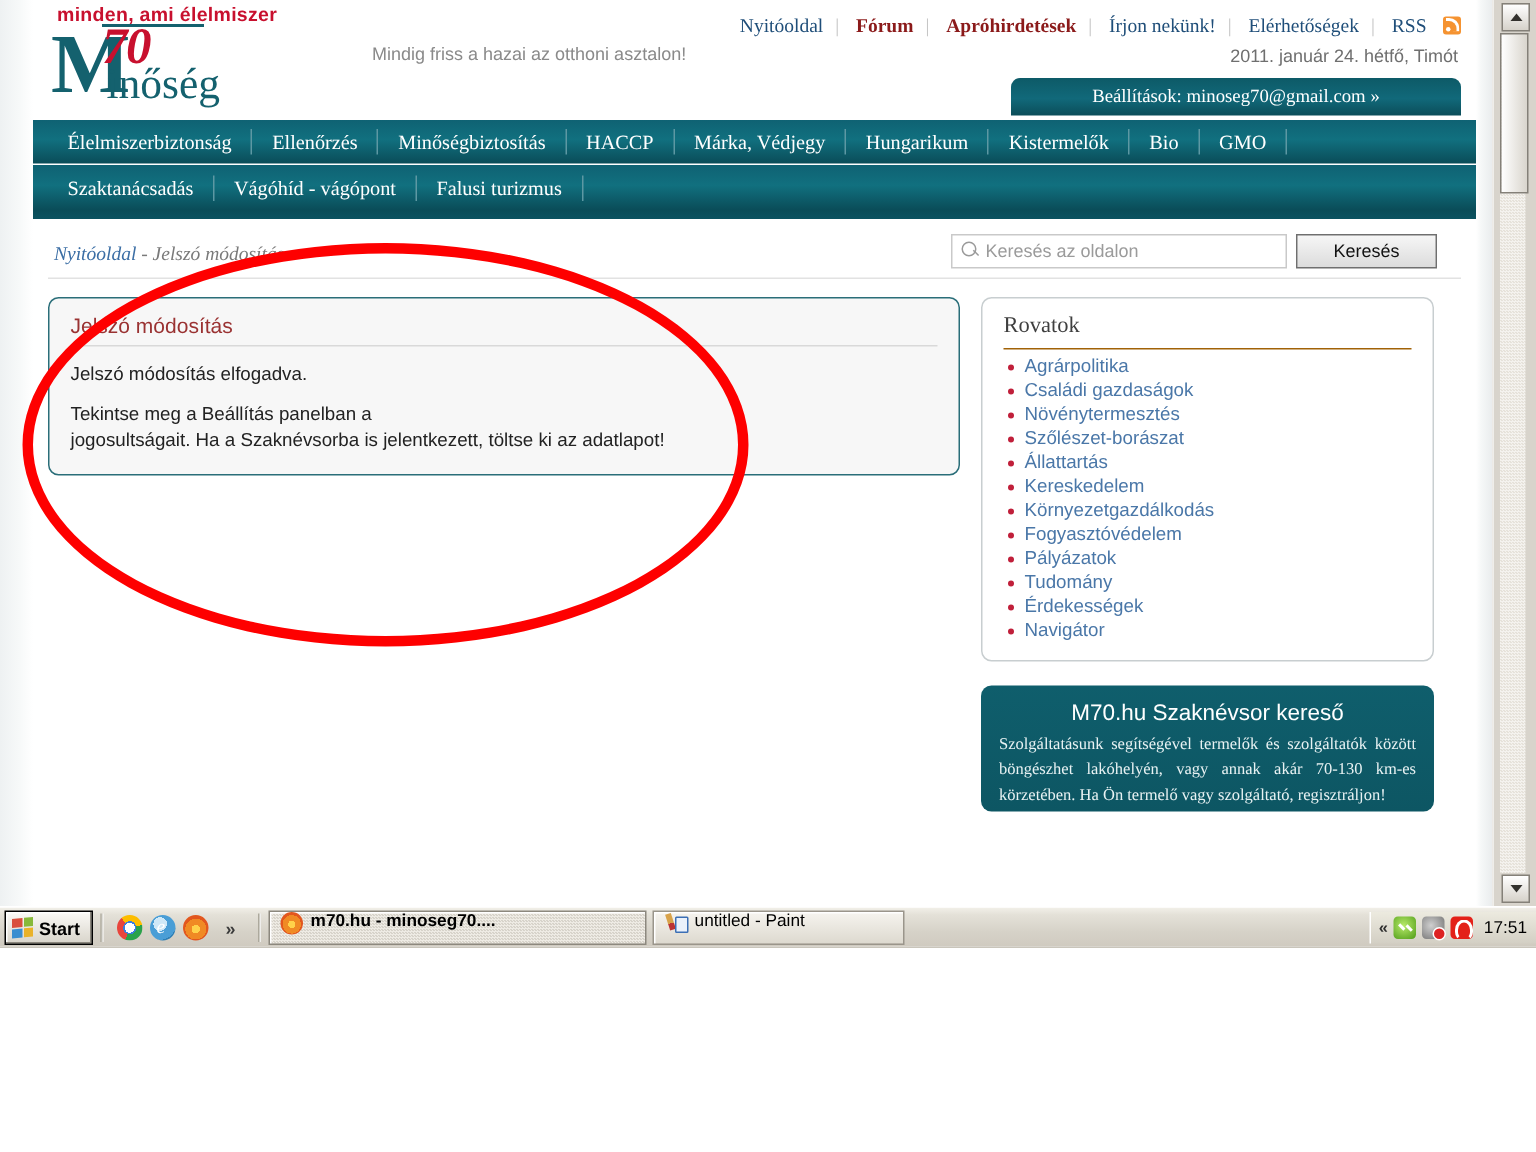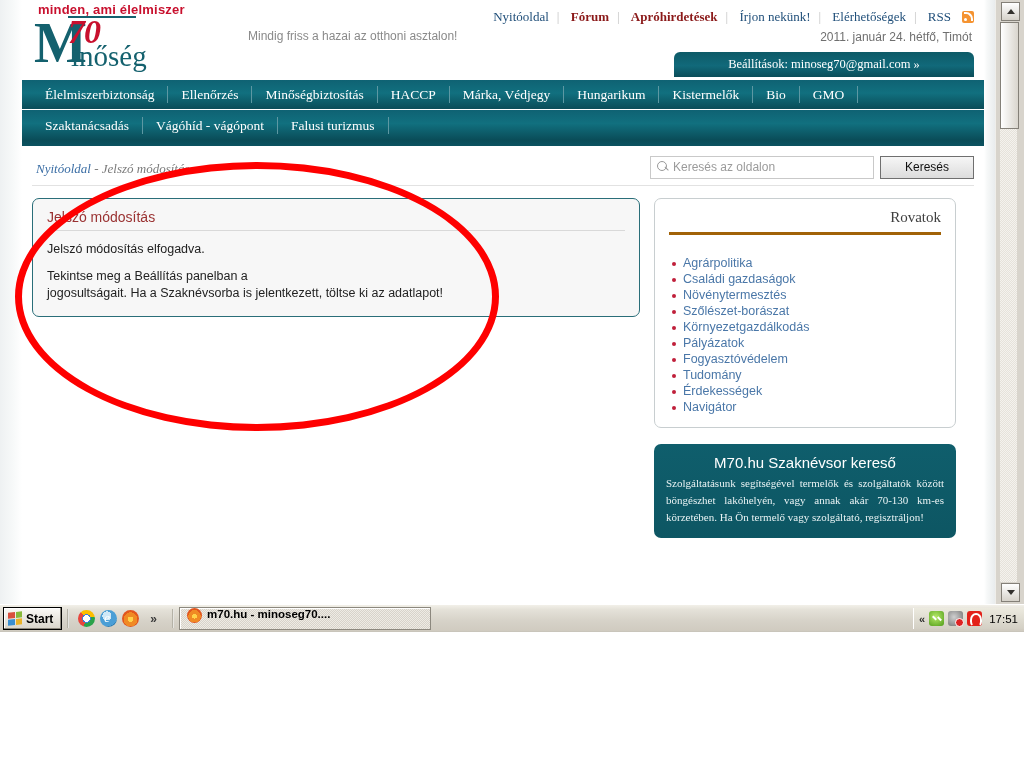--- a/index.html
+++ b/index.html
@@ -67,21 +67,21 @@
   .nav-div{width:1px;height:17px;background:#5d98a3;}
   .nav-tail{flex:1;}
   .navbar-bottom{height:6px;background:linear-gradient(to bottom,#0a4c58,#0b5260);}
 
   
   .content{position:relative;background:#ffffff;padding-top:8px;height:460px;}
   .crumbbar{position:relative;height:32px;}
   .crumb{position:absolute;left:14px;top:7px;font-family:"Liberation Serif",serif;font-style:italic;
      font-size:13px;color:#7a7a7a;}
   .crumb b{color:#3b6ea5;font-weight:normal;}
-  .searchwrap{position:absolute;right:10px;top:2px;display:flex;align-items:center;gap:6px;justify-content:center;}
+  .searchwrap{position:absolute;right:26px;top:2px;display:flex;align-items:center;gap:6px;justify-content:center;}
   .searchbox{width:222px;height:21px;border:1px solid #c9c9c9;background:#fff;position:relative;}
   .mag{position:absolute;left:6px;top:4px;width:8px;height:8px;border:1.4px solid #9a9a9a;border-radius:50%;}
   .mag:after{content:"";position:absolute;left:6px;top:6px;width:5px;height:1.4px;background:#9a9a9a;
      transform:rotate(45deg);}
   .searchph{position:absolute;left:22px;top:3px;font-size:12px;color:#9b9b9b;}
   .searchbtn{height:21px;min-width:72px;padding:0 10px;font-size:12px;
      background:linear-gradient(to bottom,#f6f6f6,#dcdcdc);border:1px solid #6f6f6f;
      color:#111;text-align:center;line-height:20px;font-family:"Liberation Sans",sans-serif;}
   .hr-line{position:absolute;left:10px;right:10px;top:31px;height:1px;background:#e2e2e2;}
 
@@ -90,29 +90,29 @@
   .right-col{width:302px;}
 
   .panel{border:1px solid #2a6e79;border-radius:7px;background:#f7f7f7;padding:10px 14px 14px 14px;}
   .panel h2{margin:0 0 4px 0;font-size:14px;font-weight:normal;color:#9a3232;
      font-family:"Liberation Sans",sans-serif;padding-bottom:5px;border-bottom:1px solid #d9d9d9;}
   .panel p{margin:10px 0 0 0;font-size:12.5px;color:#222;line-height:17px;
      font-family:"Liberation Sans",sans-serif;}
 
   .side-panel{border:1px solid #c8ced0;border-radius:7px;background:#ffffff;padding:10px 14px 12px 14px;}
   .side-panel h3{margin:0 0 2px 0;font-family:"Liberation Serif",serif;font-size:15px;
-     font-weight:normal;color:#3f3f3f;padding-bottom:6px;border-bottom:3px solid #a16207;text-align:right;}
-  .side-panel ul{list-style:none;margin:20px 0 0 0;padding:0;}
+     font-weight:normal;color:#3f3f3f;padding-bottom:6px;border-bottom:1px solid #a16207;}
+  .side-panel ul{list-style:none;margin:3px 0 0 0;padding:0;}
   .side-panel li{font-size:12.5px;color:#4a77a8;padding:1px 0 1px 14px;position:relative;
      font-family:"Liberation Sans",sans-serif;}
   .side-panel li:before{content:"";position:absolute;left:3px;top:7px;width:4px;height:4px;
      background:#c01f3a;border-radius:50%;}
 
   .teal-panel{margin-top:16px;border-radius:7px;
-     background:linear-gradient(to bottom,#0f5e6c,#0d5663);padding:10px 12px 12px 12px;color:#fff;}
+     background:linear-gradient(to bottom,#0f5e6c,#0d5663);padding:10px 12px 2px 12px;color:#fff;}
   .teal-panel .tp-title{text-align:center;font-size:15px;color:#ffffff;margin-bottom:4px;
      font-family:"Liberation Sans",sans-serif;}
   .teal-panel .tp-body{font-size:11px;line-height:17px;text-align:justify;color:#e8f2f3;
      font-family:Liberation Serif, serif;}
 
   
   .ellipse{position:absolute;left:15px;top:162px;width:470px;height:255px;
      border:7px solid #fe0000;border-radius:50%;pointer-events:none;z-index:40;}
 
   
@@ -292,23 +292,25 @@
             </div>
 
             <div class="right-col">
               <div class="side-panel">
                 <h3>Rovatok</h3>
                 <ul>
                   <li>Agrárpolitika</li>
                   <li>Családi gazdaságok</li>
                   <li>Növénytermesztés</li>
                   <li>Szőlészet-borászat</li>
+                  <li>Állattartás</li>
+                  <li>Kereskedelem</li>
                   <li>Környezetgazdálkodás</li>
+                  <li>Fogyasztóvédelem</li>
                   <li>Pályázatok</li>
-                  <li>Fogyasztóvédelem</li>
                   <li>Tudomány</li>
                   <li>Érdekességek</li>
                   <li>Navigátor</li>
                 </ul>
               </div>
 
               <div class="teal-panel">
                 <div class="tp-title">M70.hu Szaknévsor kereső</div>
                 <div class="tp-body">Szolgáltatásunk segítségével termelők és szolgáltatók között böngészhet lakóhelyén, vagy annak akár 70-130 km-es körzetében. Ha Ön termelő vagy szolgáltató, regisztráljon!</div>
               </div>
@@ -358,20 +360,24 @@
       <span class="chev">»</span>
     </div>
 
     <div class="tb-sep"></div>
 
     <div class="taskwin active">
       <span class="qico ff-ic" style="width:15px;height:15px"></span>
       <span>m70.hu - minoseg70....</span>
     </div>
 
+    <div class="taskwin idle">
+      <span class="paint-ic"></span>
+      <span>untitled - Paint</span>
+    </div>
 
     <div class="tray">
       <span class="tchev">«</span>
       <span class="ti ti-check"></span>
       <span class="ti ti-gear"></span>
       <span class="ti ti-avira"></span>
       <span class="clock">17:51</span>
     </div>
   </div>
 

